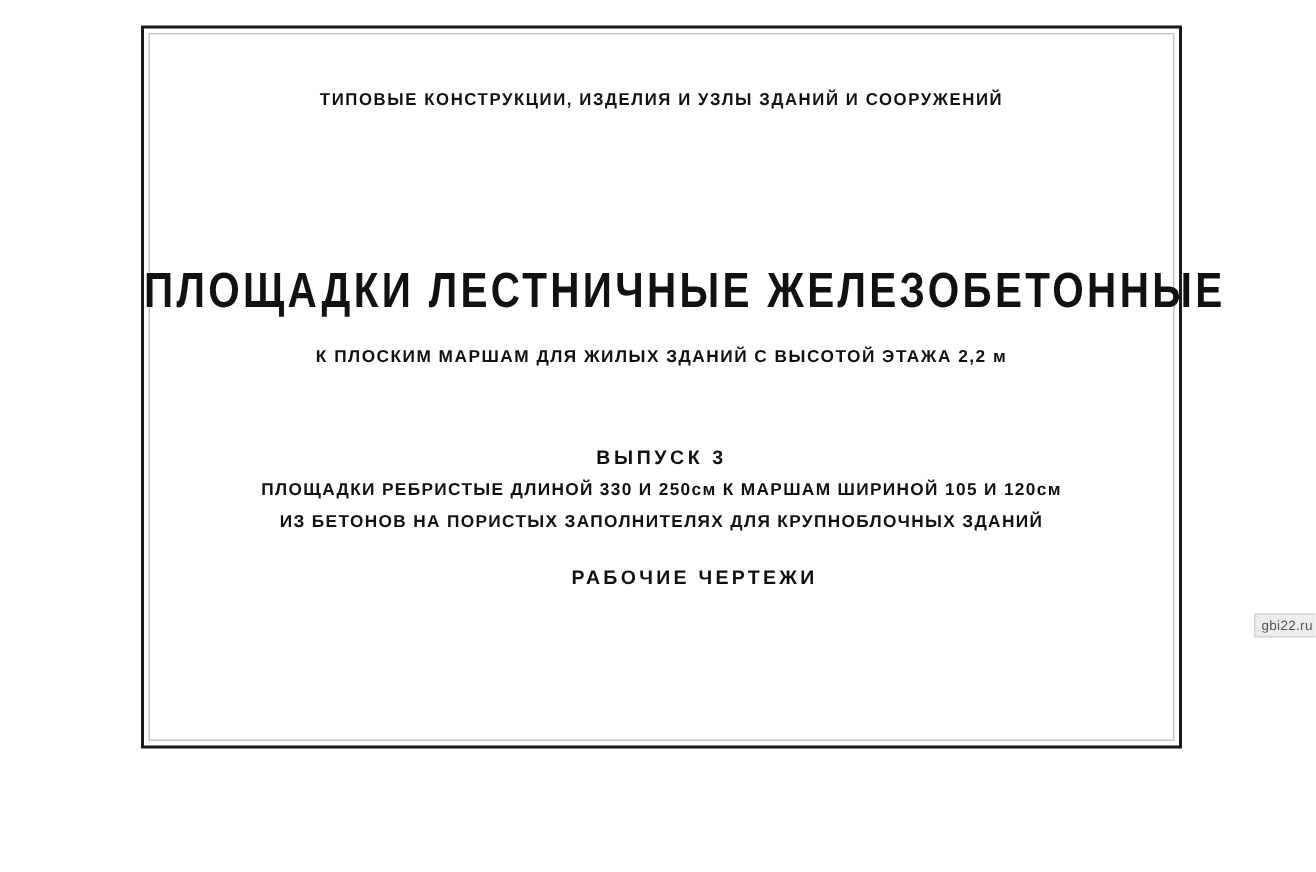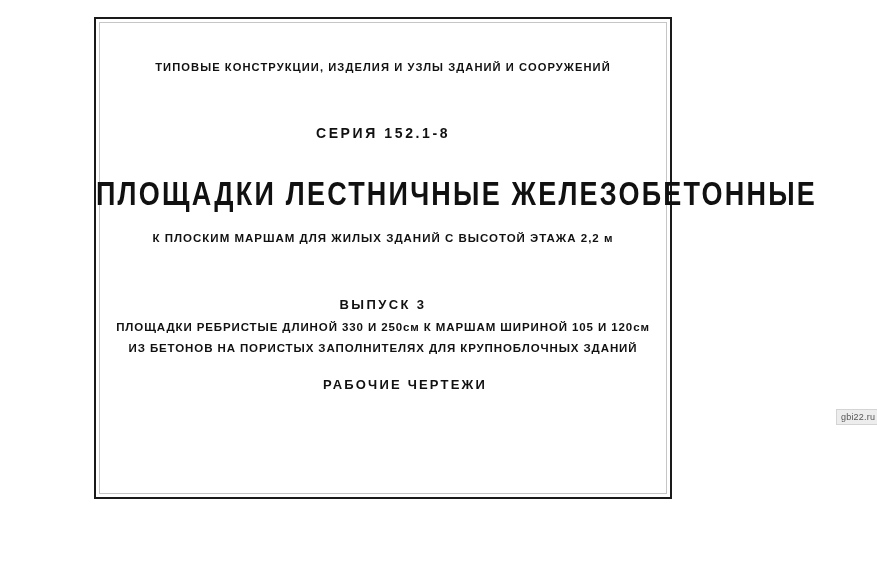--- a/index.html
+++ b/index.html
@@ -13,21 +13,21 @@
     position: relative;
     font-family: "Liberation Sans", sans-serif;
     overflow: hidden;
   }
 
   
   #sheet {
     position: absolute;
     left: 94px;
     top: 17px;
-    width: 578px;
+    width: 694px;
     height: 482px;
     background: #ffffff;
     border: 2px solid #1a1a1a;
     box-sizing: border-box;
   }
   #sheet::after {
     content: "";
     position: absolute;
     left: 3px;
     top: 3px;
@@ -105,21 +105,20 @@
     border: 1px solid #d4d4d4;
     letter-spacing: 0.2px;
     font-family: "Liberation Sans", sans-serif;
   }
 </style>
 </head>
 <body>
 
 <div id="sheet">
   <div class="txt line-series-head">ТИПОВЫЕ КОНСТРУКЦИИ, ИЗДЕЛИЯ И УЗЛЫ ЗДАНИЙ И СООРУЖЕНИЙ</div>
-  <div class="txt line-series">СЕРИЯ   152.1-8</div>
   <div class="txt line-title">ПЛОЩАДКИ  ЛЕСТНИЧНЫЕ  ЖЕЛЕЗОБЕТОННЫЕ</div>
   <div class="txt line-subtitle">К ПЛОСКИМ  МАРШАМ  ДЛЯ ЖИЛЫХ ЗДАНИЙ С ВЫСОТОЙ ЭТАЖА 2,2 м</div>
   <div class="txt line-issue">ВЫПУСК  3</div>
   <div class="txt line-desc1">ПЛОЩАДКИ  РЕБРИСТЫЕ  ДЛИНОЙ 330 И 250см  К МАРШАМ  ШИРИНОЙ 105 И 120см</div>
   <div class="txt line-desc2">ИЗ БЕТОНОВ НА ПОРИСТЫХ  ЗАПОЛНИТЕЛЯХ  ДЛЯ КРУПНОБЛОЧНЫХ  ЗДАНИЙ</div>
   <div class="txt line-drawings">РАБОЧИЕ ЧЕРТЕЖИ</div>
 </div>
 
 <div id="watermark">gbi22.ru</div>
 

